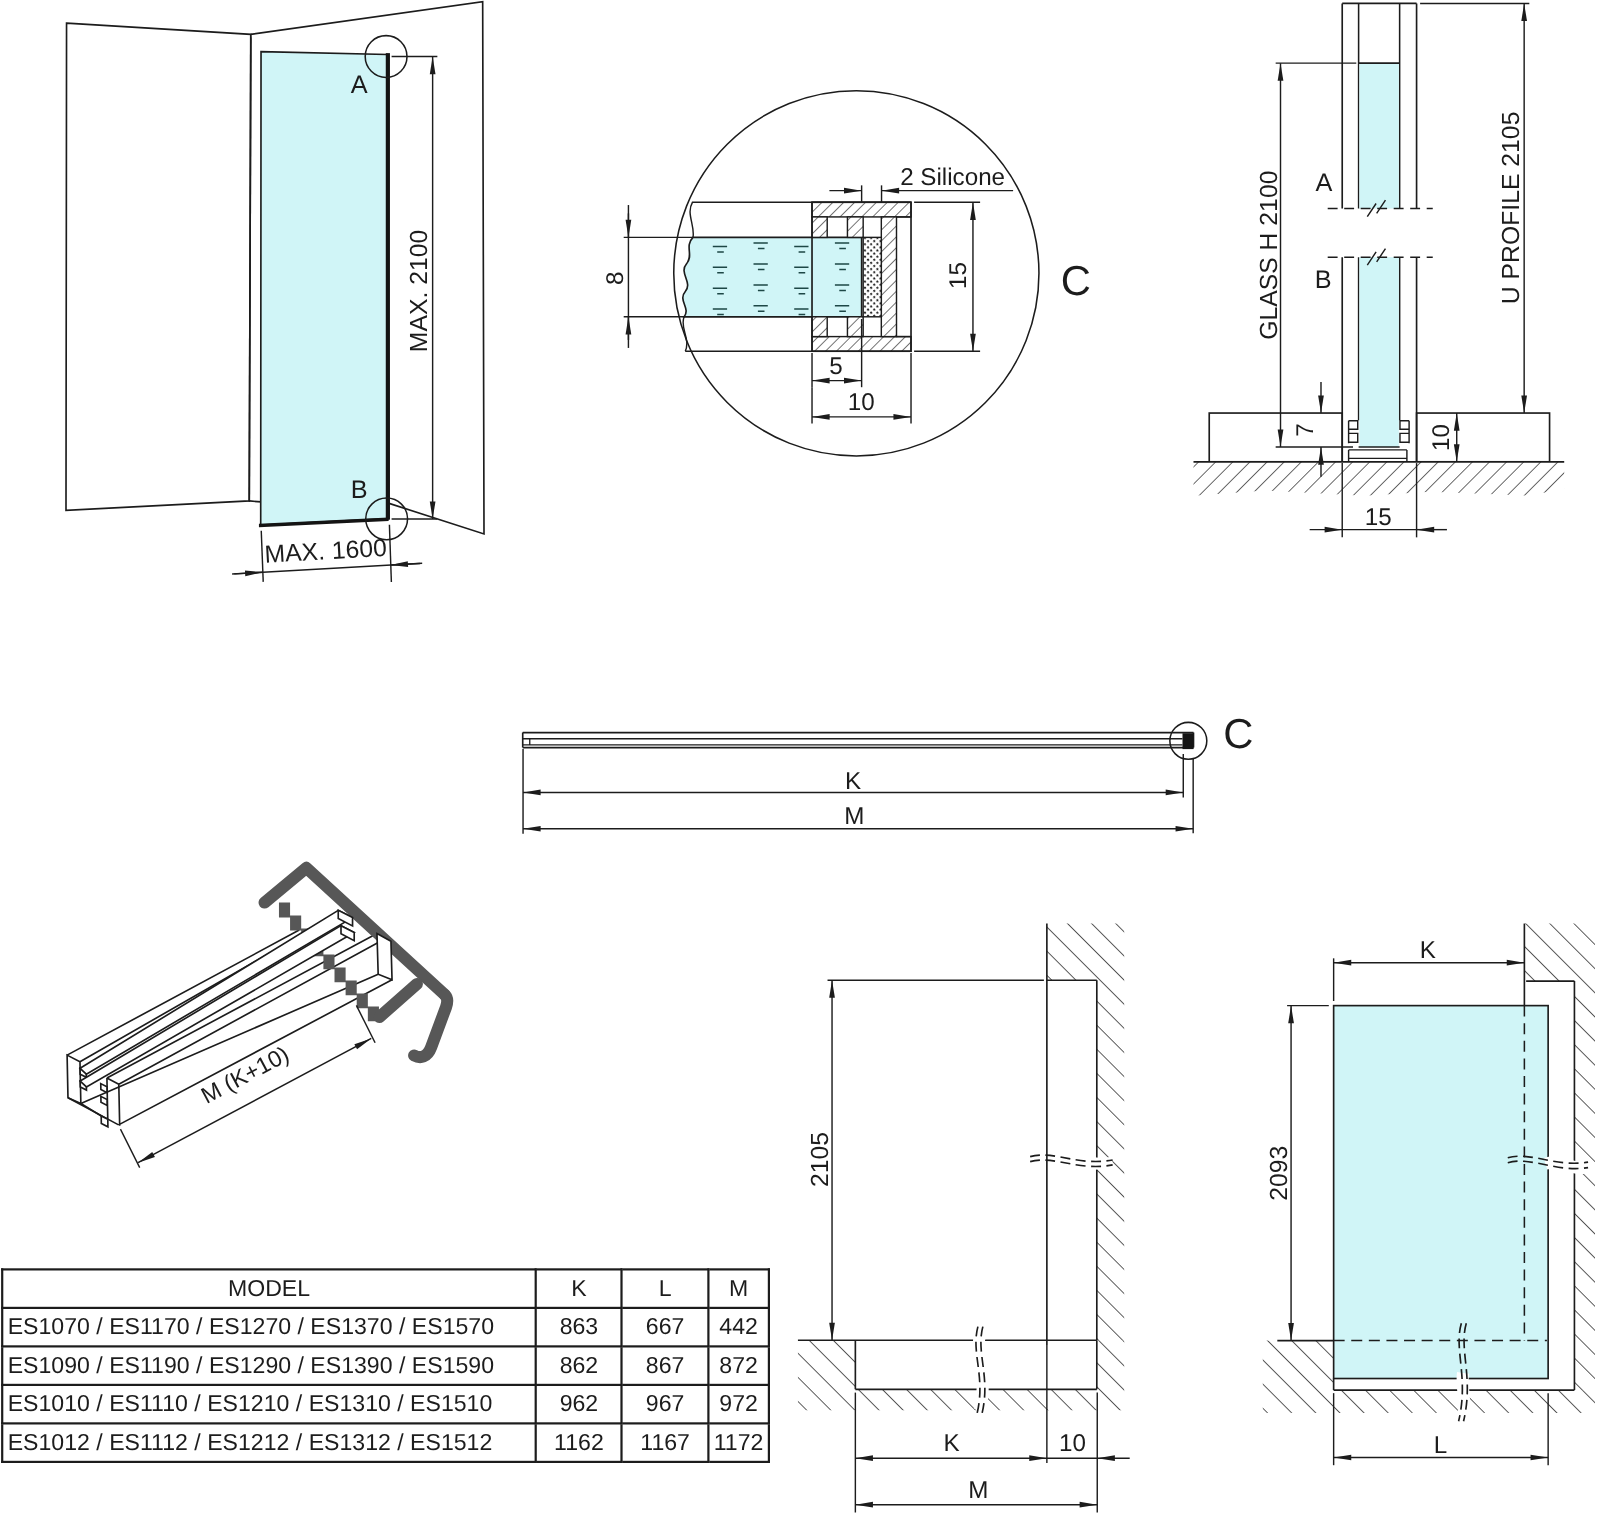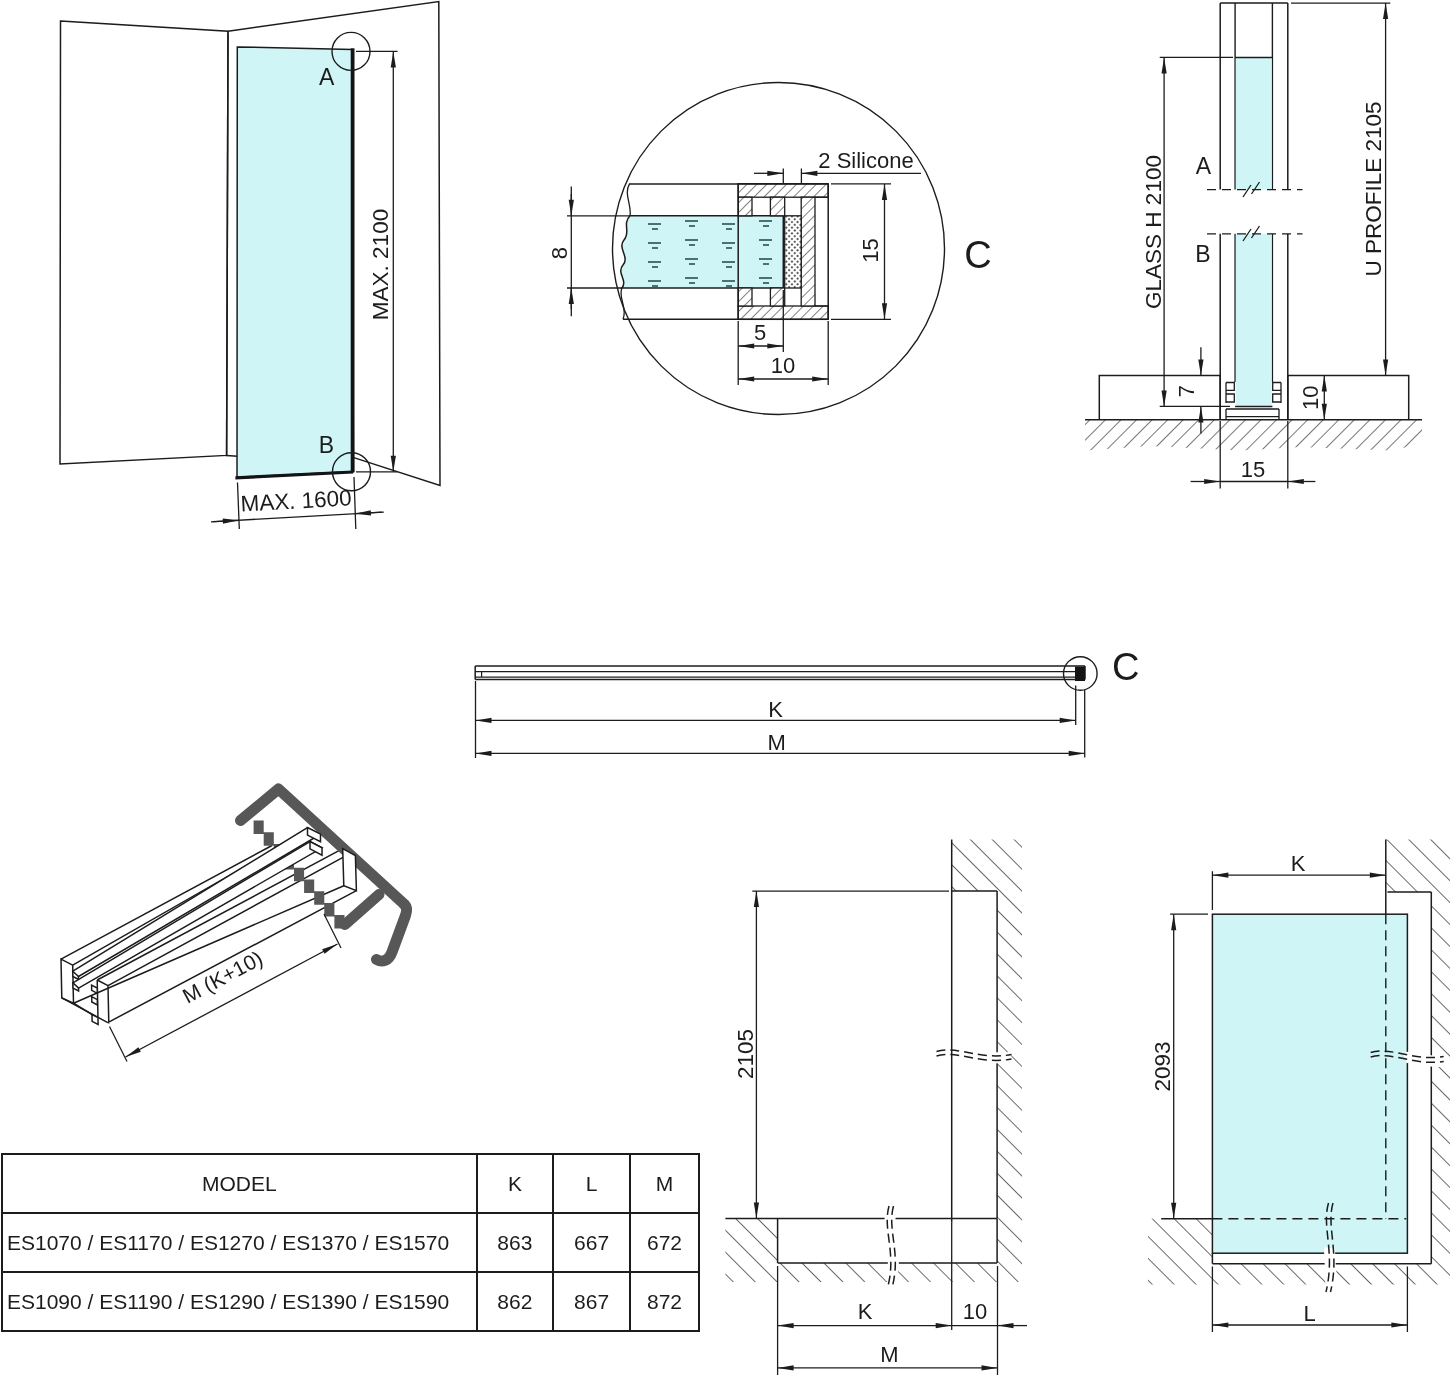--- a/index.html
+++ b/index.html
@@ -1,21 +1,21 @@
 <!DOCTYPE html>
 <html><head>
 <meta charset="utf-8">
 <style>
   html,body{margin:0;padding:0;background:#fff;}
   #page{position:relative;width:1454px;height:1398px;background:#fff;overflow:hidden;
         font-family:"Liberation Sans", sans-serif;}
   svg text{font-family:"Liberation Sans", sans-serif;fill:#1c1c1c;}
   #tbl{position:absolute;left:1px;top:1153px;width:699px;border-collapse:collapse;
        font-size:21px;color:#1c1c1c;}
-  #tbl td{border:2px solid #1c1c1c;height:25px;padding:16px;line-height:25px;white-space:nowrap;}
+  #tbl td{border:2px solid #1c1c1c;height:25px;padding:4px;line-height:25px;white-space:nowrap;}
   #tbl td.m{text-align:left;padding-left:4px;}
   #tbl td.c{text-align:center;}
 </style>
 </head>
 <body>
 <div id="page">
 <svg id="d" width="1454" height="1398" viewBox="0 0 1454 1398">
 <defs>
   <pattern id="hf" width="11" height="11" patternUnits="userSpaceOnUse" patternTransform="rotate(-45)">
     <rect width="11" height="11" fill="#fff"></rect>
@@ -399,23 +399,35 @@
         <tr>
           <td class="c m-h" style="width:479px">MODEL</td>
           <td class="c" style="width:71px">K</td>
           <td class="c" style="width:71px">L</td>
           <td class="c">M</td>
         </tr>
  <tr>
           <td class="m">ES1070 / ES1170 / ES1270 / ES1370 / ES1570</td>
           <td class="c">863</td>
           <td class="c">667</td>
-          <td class="c">672</td>
+          <td class="c">442</td>
         </tr>
  <tr>
           <td class="m">ES1090 / ES1190 / ES1290 / ES1390 / ES1590</td>
           <td class="c">862</td>
           <td class="c">867</td>
           <td class="c">872</td>
         </tr>
+ <tr>
+          <td class="m">ES1010 / ES1110 / ES1210 / ES1310 / ES1510</td>
+          <td class="c">962</td>
+          <td class="c">967</td>
+          <td class="c">972</td>
+        </tr>
+ <tr>
+          <td class="m">ES1012 / ES1112 / ES1212 / ES1312 / ES1512</td>
+          <td class="c">1162</td>
+          <td class="c">1167</td>
+          <td class="c">1172</td>
+        </tr>
 </tbody>
     </table>
 </div>
 
 </body></html>

